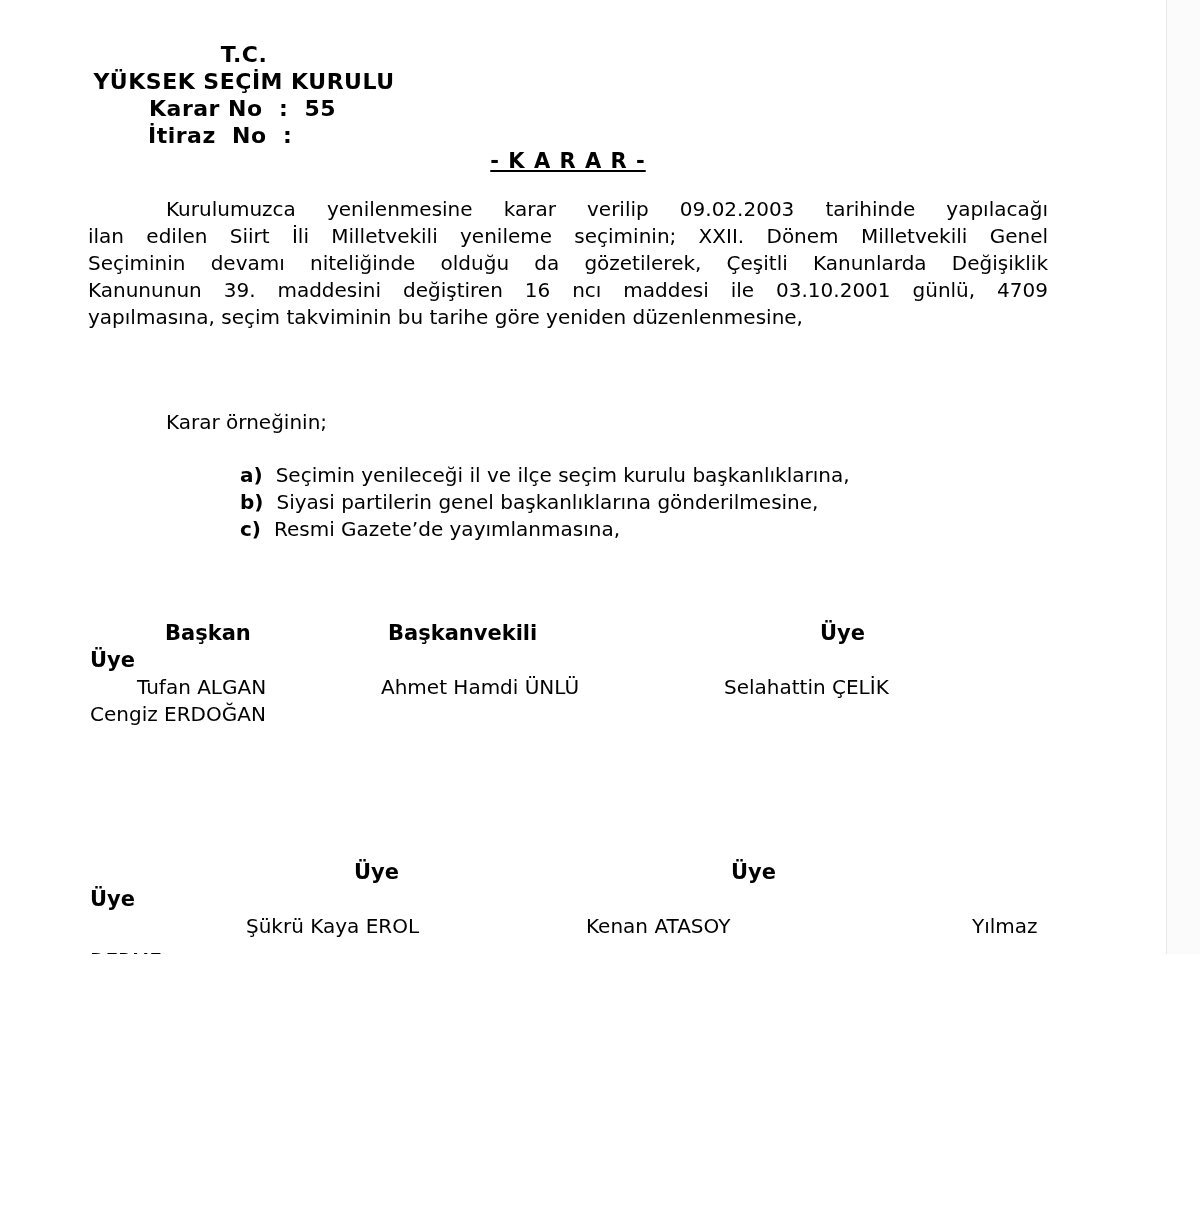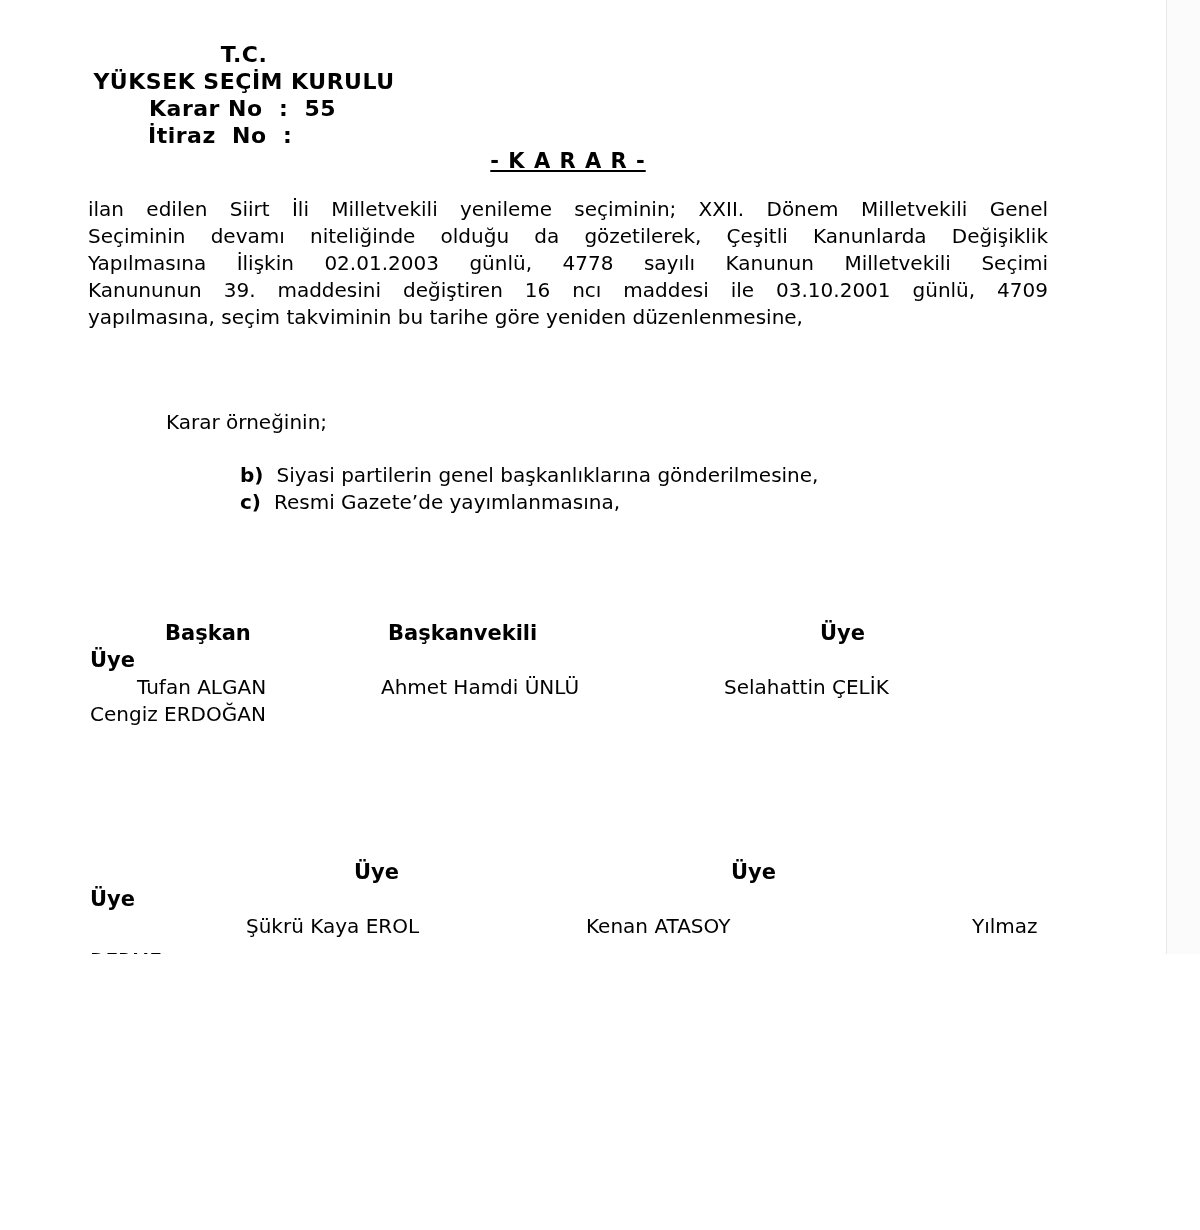--- a/index.html
+++ b/index.html
@@ -71,30 +71,33 @@
   <div class="page-edge"></div>
 
   <div class="abs hdr-line tc">T.C.</div>
   <div class="abs hdr-line inst">YÜKSEK SEÇİM KURULU</div>
   <div class="abs hdr-line pre karar-no">Karar No  :  55</div>
   <div class="abs hdr-line pre itiraz-no">İtiraz  No  :</div>
 
   <div class="abs doc-title">- K A R A R -</div>
 
   <div class="body-par">
+    <div class="jline first">Kurulumuzca yenilenmesine karar verilip 09.02.2003 tarihinde yapılacağı</div>
     <div class="jline">ilan edilen Siirt İli Milletvekili yenileme seçiminin; XXII. Dönem Milletvekili Genel</div>
     <div class="jline">Seçiminin devamı niteliğinde olduğu da gözetilerek, Çeşitli Kanunlarda Değişiklik</div>
-    <div class="jline">Yapılmasına İlişkin 02.01.2003 günlü, 4778 sayılı Kanunun Milletvekili Seçimi</div>
     <div class="jline">Kanununun 39. maddesini değiştiren 16 ncı maddesi ile 03.10.2001 günlü, 4709</div>
     <div class="jline last">yapılmasına, seçim takviminin bu tarihe göre yeniden düzenlenmesine,</div>
   </div>
 
   <div class="abs intro-line">Karar örneğinin;</div>
 
   <div class="list-block">
+    <div class="list-item">
+      <span class="list-marker">a)</span><span>Seçimin yenileceği il ve ilçe seçim kurulu başkanlıklarına,</span>
+    </div>
     <div class="list-item">
       <span class="list-marker">b)</span><span>Siyasi partilerin genel başkanlıklarına gönderilmesine,</span>
     </div>
     <div class="list-item">
       <span class="list-marker">c)</span><span>Resmi Gazete’de yayımlanmasına,</span>
     </div>
   </div>
 
 
   <span class="abs sig-title" style="top:620px;left:165px">Başkan</span>

